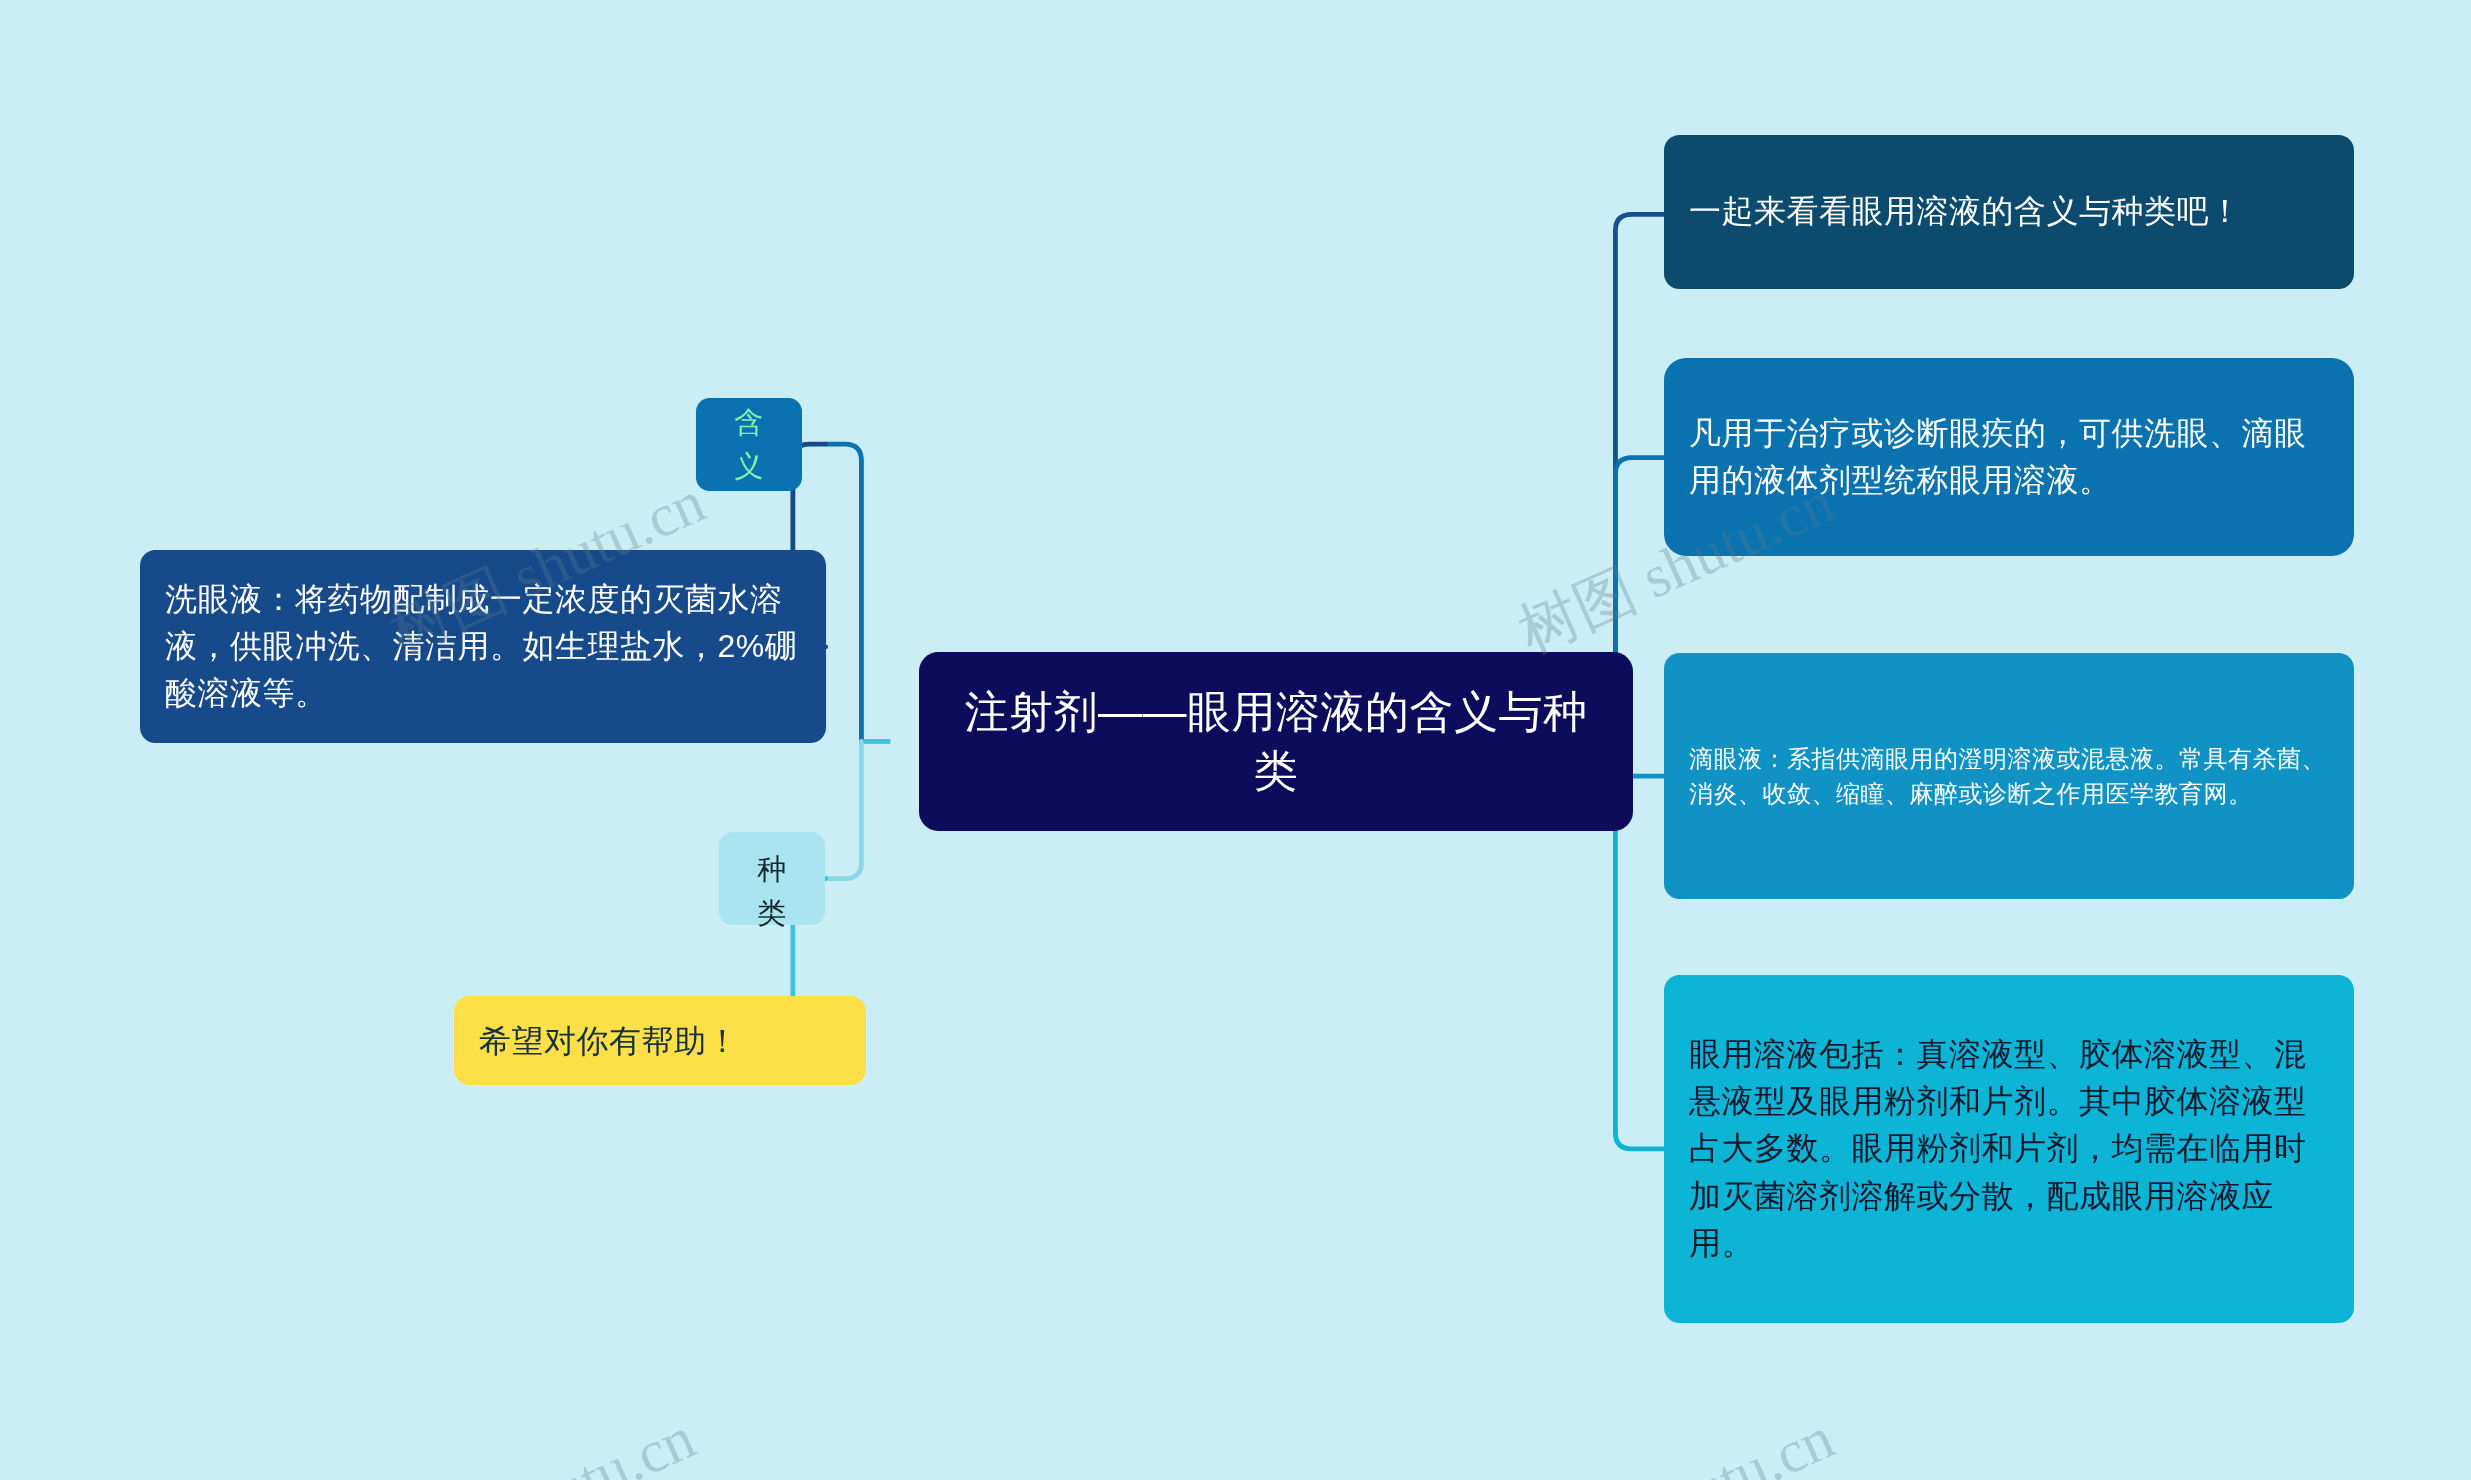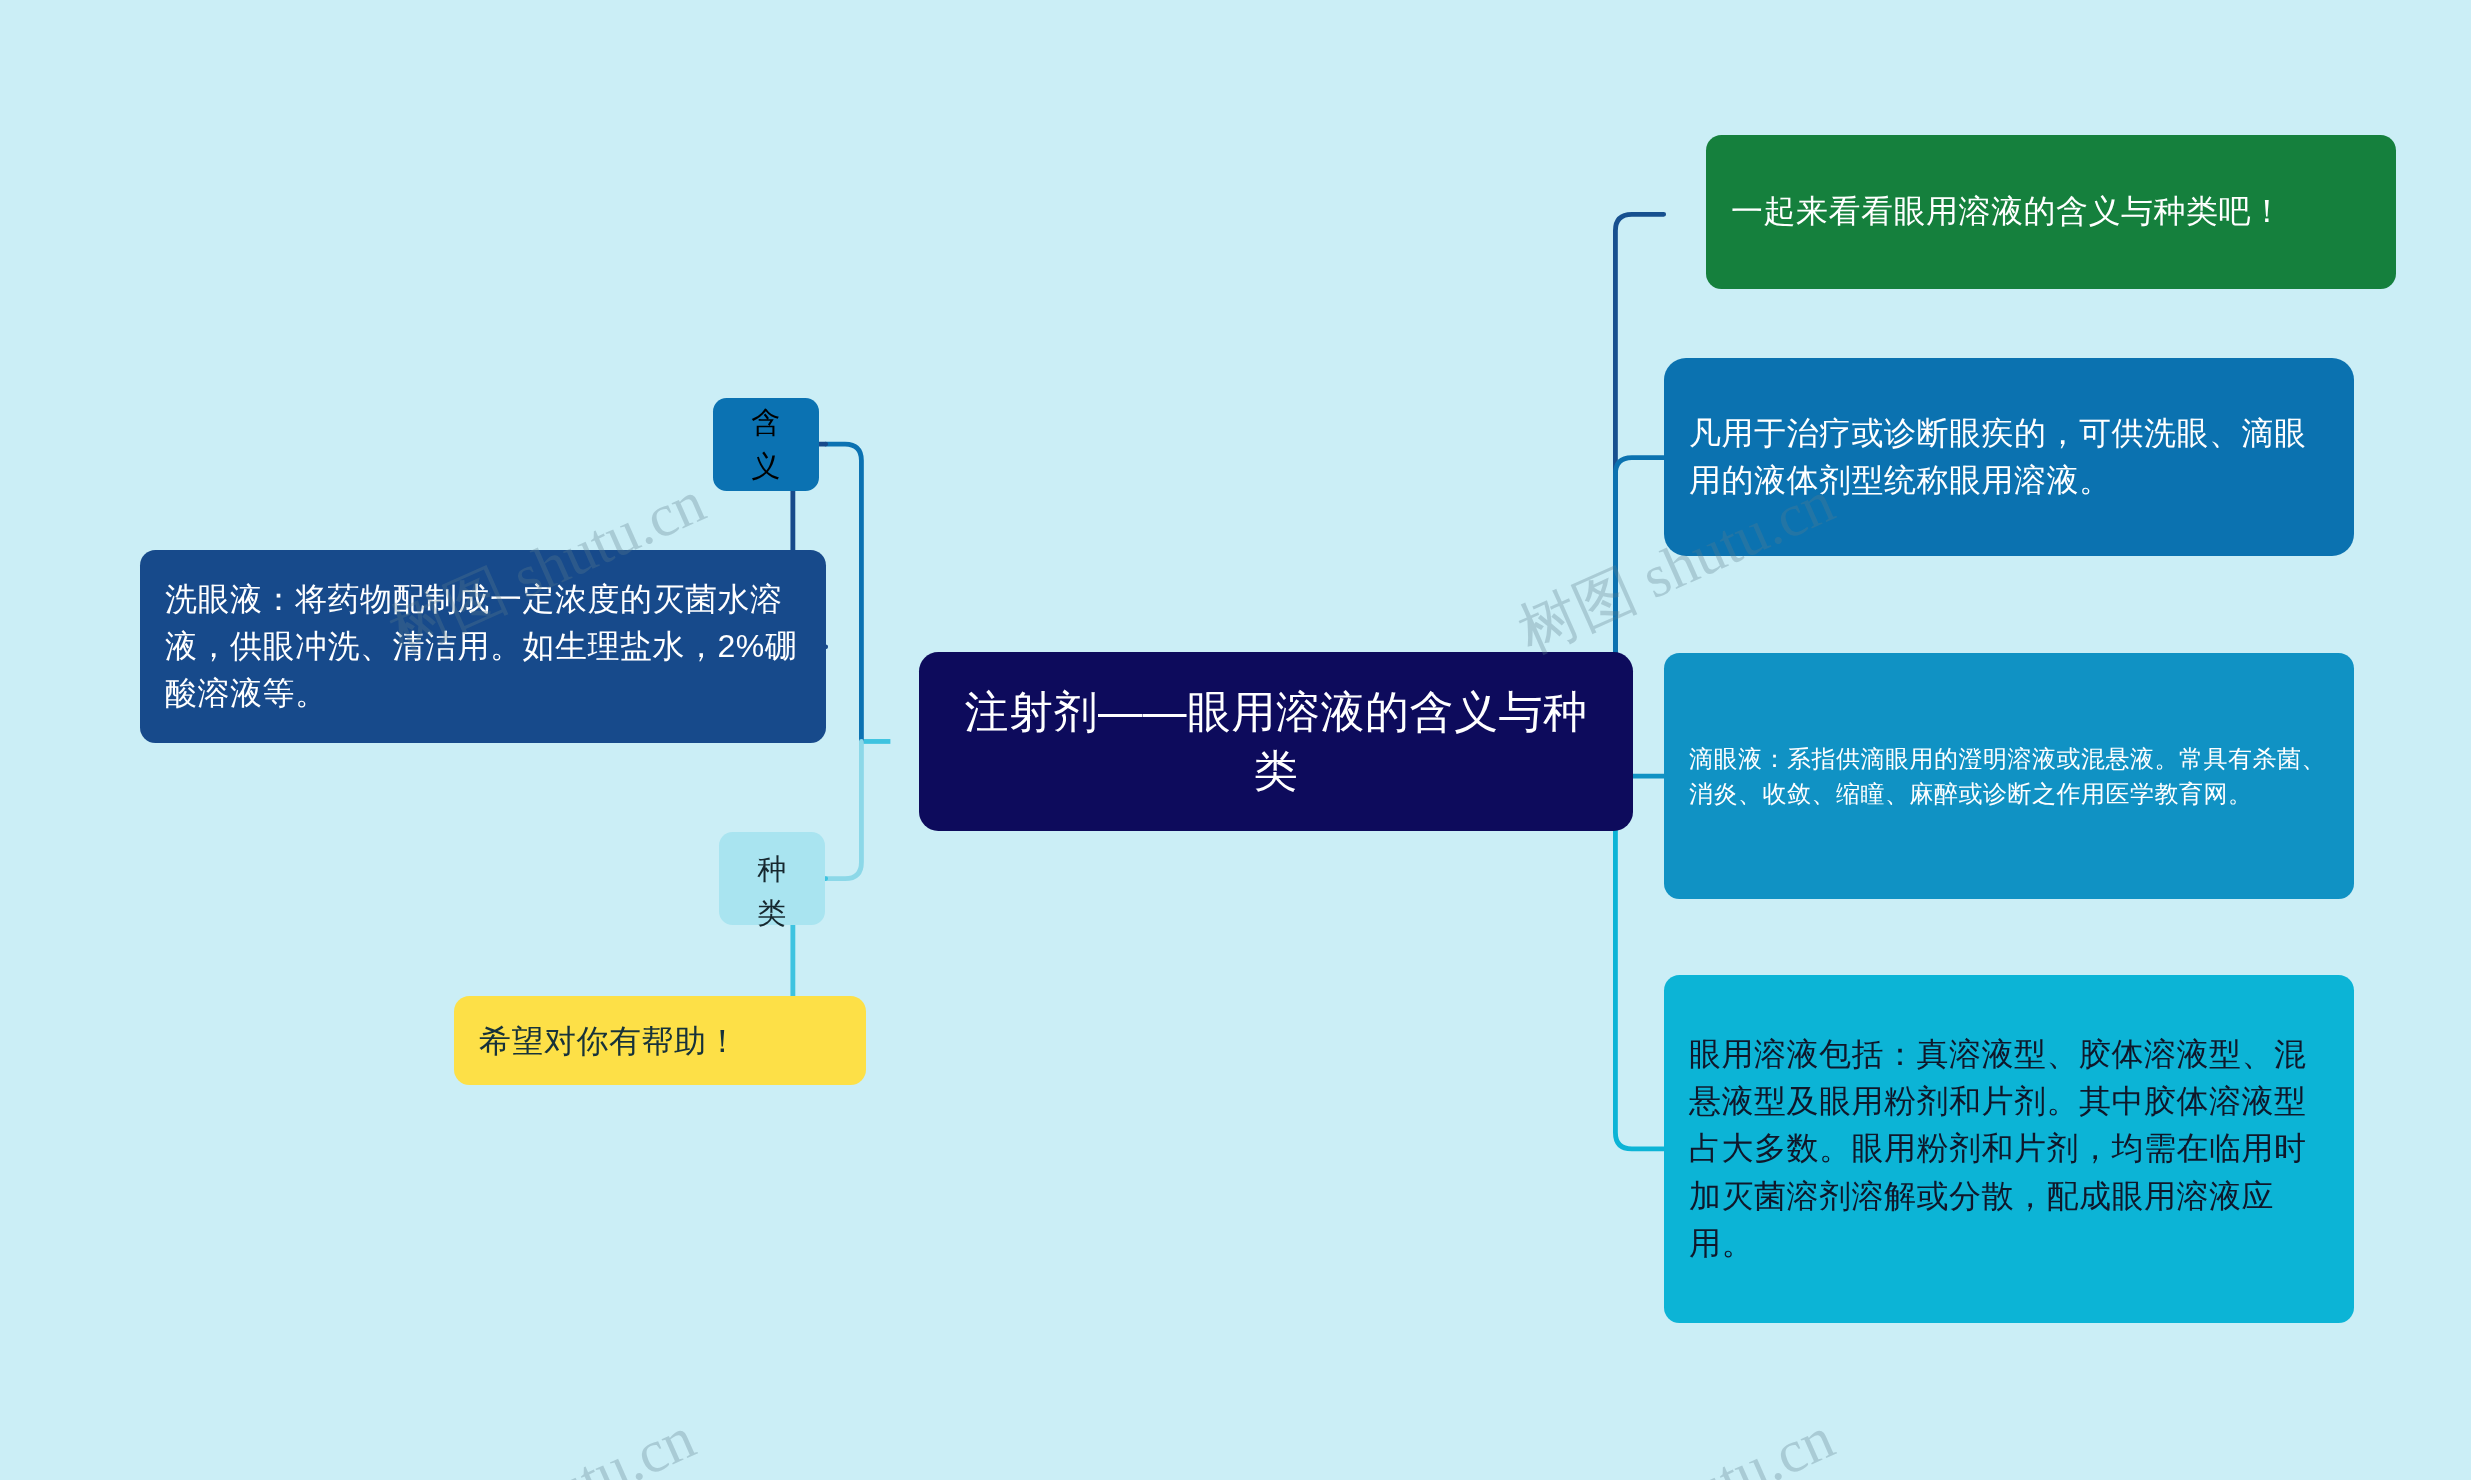--- a/index.html
+++ b/index.html
@@ -57,26 +57,26 @@
     border-radius: 19.3px;
     justify-content: center;
     text-align: center;
     line-height: 1.32;
     margin-left: 29px;
   }
   #node-root span { text-align: center; }
 
   
   #node-hanyi {
-    left: 713px;
+    left: 696px;
     top: 398px;
     width: 106px;
     height: 93px;
     background: #0b72b2;
-    color: #000000;
+    color: #86efac;
     font-size: 29px;
     justify-content: center;
     text-align: center;
     border-radius: 13.5px;
   }
   #node-hanyi span { text-align: center; }
 
   #node-zhonglei {
     left: 719px;
     top: 832px;
@@ -115,26 +115,25 @@
     border-radius: 15.4px;
     align-items: center;
   }
 
   
   #node-intro {
     left: 1664px;
     top: 135px;
     width: 690px;
     height: 154px;
-    background: #15803d;
-    color: #ffffff;
-    font-size: 32px;
-    border-radius: 15.4px;
-    line-height: 1.47;
-    margin-left: 42px;
+    background: #0c4a6e;
+    color: #ffffff;
+    font-size: 32px;
+    border-radius: 15.4px;
+    line-height: 1.47;
   }
 
   #node-def {
     left: 1664px;
     top: 358px;
     width: 690px;
     height: 198px;
     background: #0b72b0;
     color: #ffffff;
     font-size: 32px;

